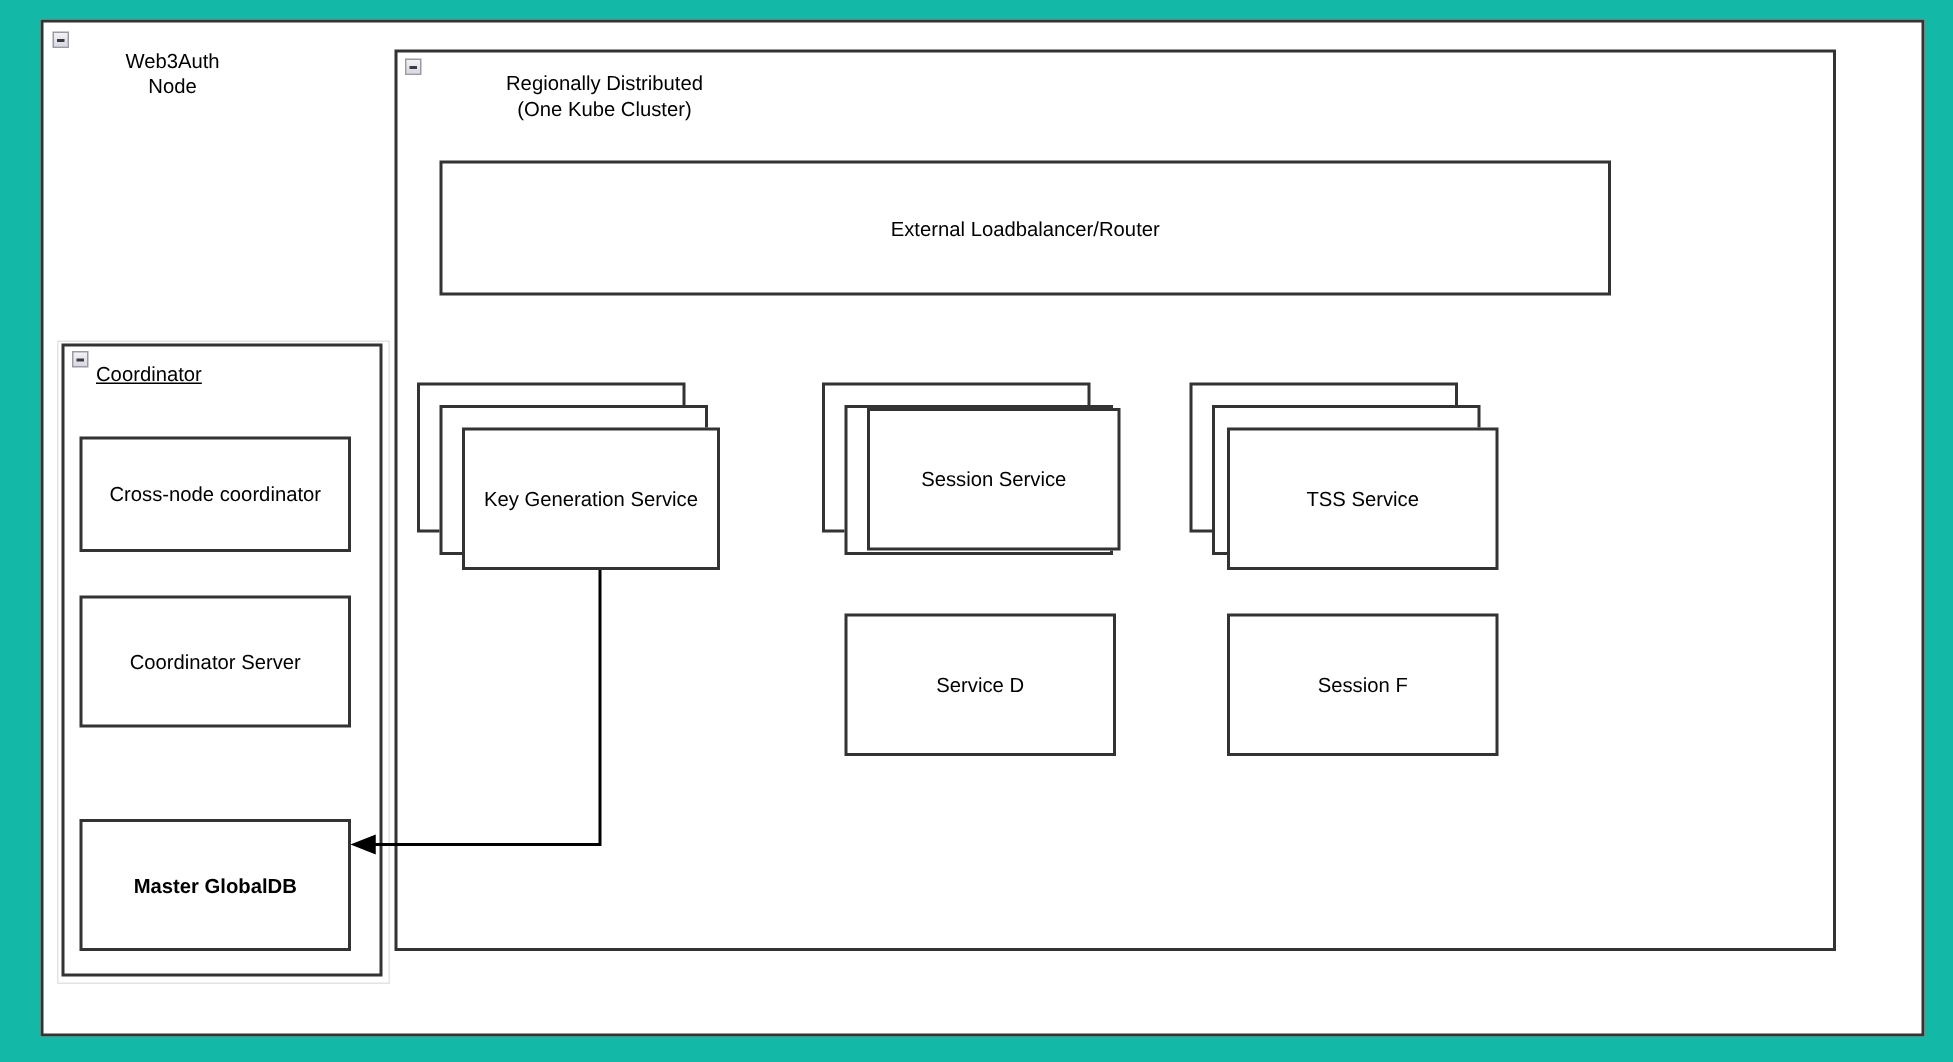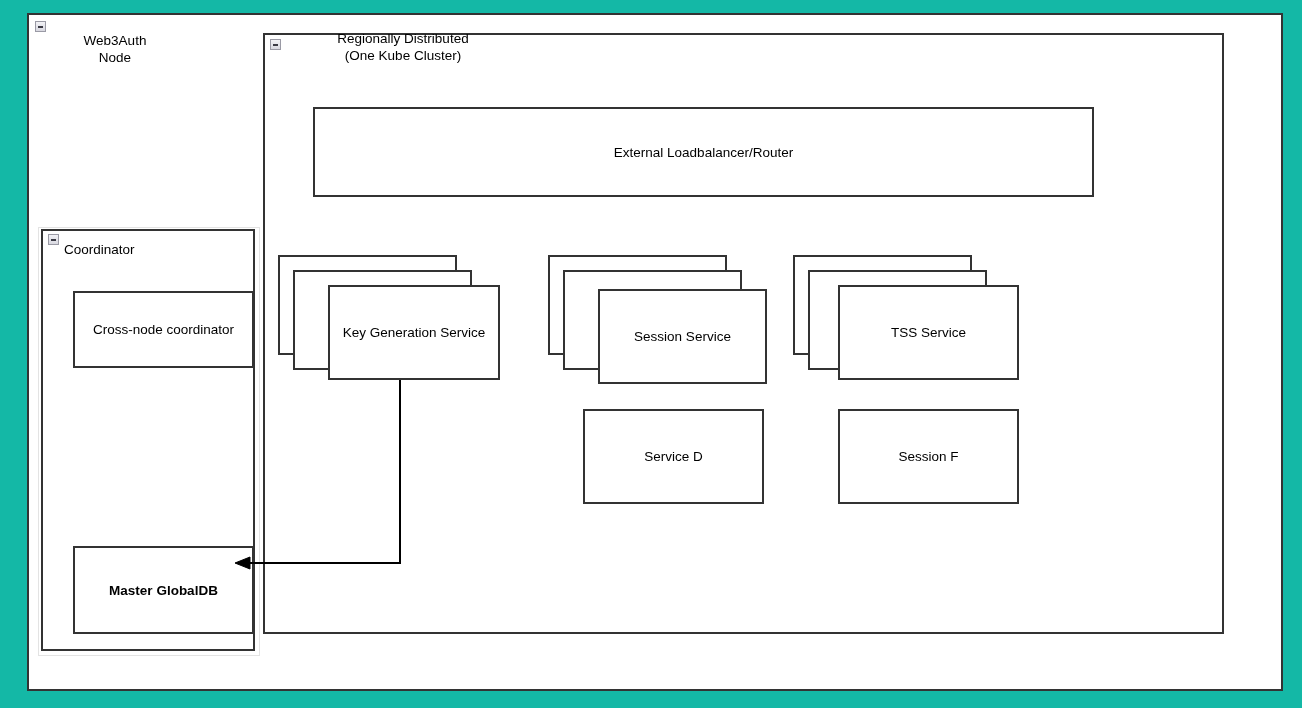--- a/index.html
+++ b/index.html
@@ -41,21 +41,20 @@
     border: 2px solid #333333;
     background: #ffffff;
     display: flex;
     align-items: center;
     justify-content: center;
     text-align: center;
     font-size: 13.5px;
     line-height: 17px;
     color: #000000;
     box-sizing: border-box;
-    margin-left: 20px;
   }
 
   
   .stack-layer {
     border: 2px solid #333333;
     background: #ffffff;
     box-sizing: border-box;
   }
 
   
@@ -110,37 +109,37 @@
 
   <span class="collapse-icon" style="left:35px; top:21px;"></span>
 
   <div class="frame-title" style="left:50px; top:32px; width:130px;">Web3Auth
 Node</div>
 
   <div class="abs frame" style="left:263px; top:33px; width:961px; height:601px;"></div>
 
   <span class="collapse-icon" style="left:270px; top:39px;"></span>
 
-  <div class="frame-title" style="left:288px; top:30px; width:230px;">Regionally Distributed
+  <div class="frame-title" style="left:288px; top:47px; width:230px;">Regionally Distributed
 (One Kube Cluster)</div>
 
   <div class="abs node-box" style="left:293px; top:107px; width:781px; height:90px;">
     <span>External Loadbalancer/Router</span>
   </div>
 
   <div class="abs stack-layer" style="left:278px; top:255px; width:179px; height:100px;"></div>
   <div class="abs stack-layer" style="left:293px; top:270px; width:179px; height:100px;"></div>
   <div class="abs node-box" style="left:308px; top:285px; width:172px; height:95px;">
     <span>Key Generation
 Service</span>
   </div>
 
   <div class="abs stack-layer" style="left:548px; top:255px; width:179px; height:100px;"></div>
   <div class="abs stack-layer" style="left:563px; top:270px; width:179px; height:100px;"></div>
-  <div class="abs node-box" style="left:578px; top:289px; width:169px; height:95px;">
+  <div class="abs node-box" style="left:578px; top:272px; width:169px; height:95px;">
     <span>Session Service</span>
   </div>
 
   <div class="abs stack-layer" style="left:793px; top:255px; width:179px; height:100px;"></div>
   <div class="abs stack-layer" style="left:808px; top:270px; width:179px; height:100px;"></div>
   <div class="abs node-box" style="left:818px; top:285px; width:181px; height:95px;">
     <span>TSS Service</span>
   </div>
 
   <div class="abs node-box" style="left:563px; top:409px; width:181px; height:95px;">
@@ -150,27 +149,30 @@
   <div class="abs node-box" style="left:818px; top:409px; width:181px; height:95px;">
     <span>Session F</span>
   </div>
 
   <div class="abs frame-shadow" style="left:38px; top:227px; width:222px; height:429px;"></div>
 
   <div class="abs frame" style="left:41px; top:229px; width:214px; height:422px;"></div>
 
   <span class="collapse-icon" style="left:48px; top:234px;"></span>
 
-  <div class="frame-title frame-title-left" style="left:64px; top:241px; width:160px;">Coordinator</div>
+  <div class="frame-title frame-title-left" style="left:64px; top:241px; width:160px;text-decoration:underline;">Coordinator</div>
 
   <div class="abs node-box" style="left:53px; top:291px; width:181px; height:77px;">
     <span>Cross-node
 coordinator</span>
   </div>
 
+  <div class="abs node-box" style="left:53px; top:397px; width:181px; height:88px;">
+    <span>Coordinator Server</span>
+  </div>
 
   <div class="abs node-box" style="left:53px; top:546px; width:181px; height:88px;font-weight:bold;">
     <span>Master GlobalDB</span>
   </div>
 
   <svg class="connector-svg" viewBox="0 0 1302 708" xmlns="http://www.w3.org/2000/svg">
     <polyline points="400,380 400,563 243,563" fill="none" stroke="#000000" stroke-width="2" stroke-linejoin="miter" stroke-linecap="butt"></polyline>
     <polygon points="235,563 250,557 250,569" fill="#000000" stroke="#000000" stroke-width="1"></polygon>
   </svg>
 

